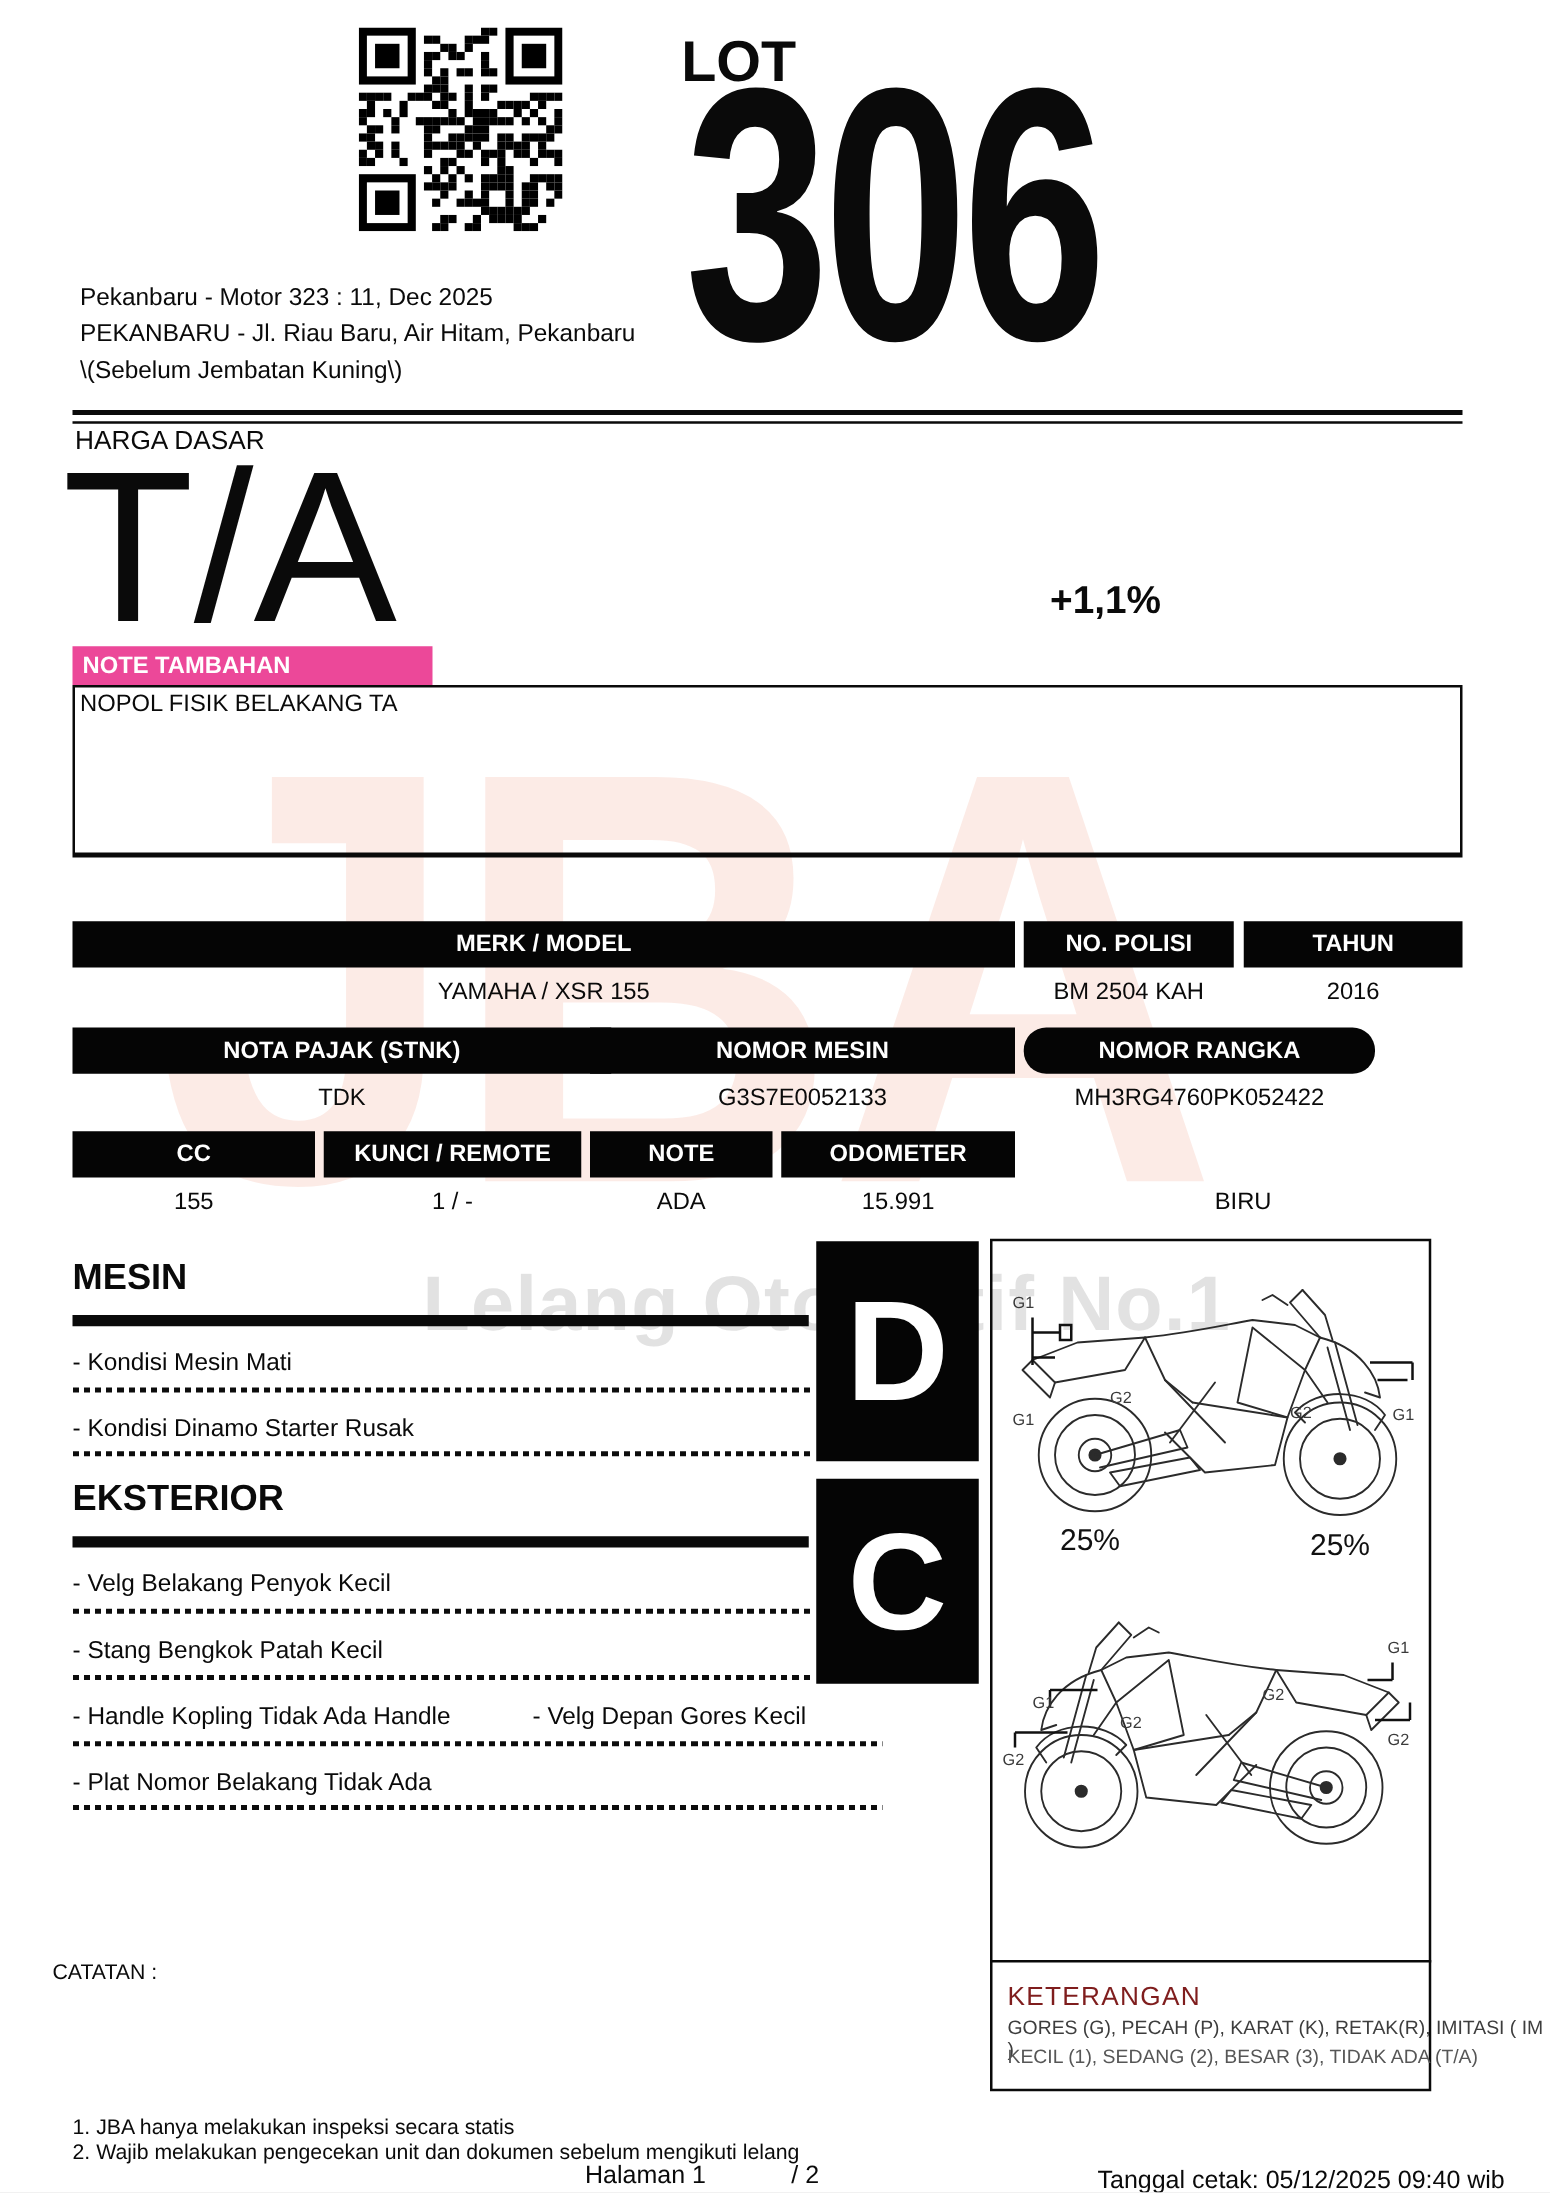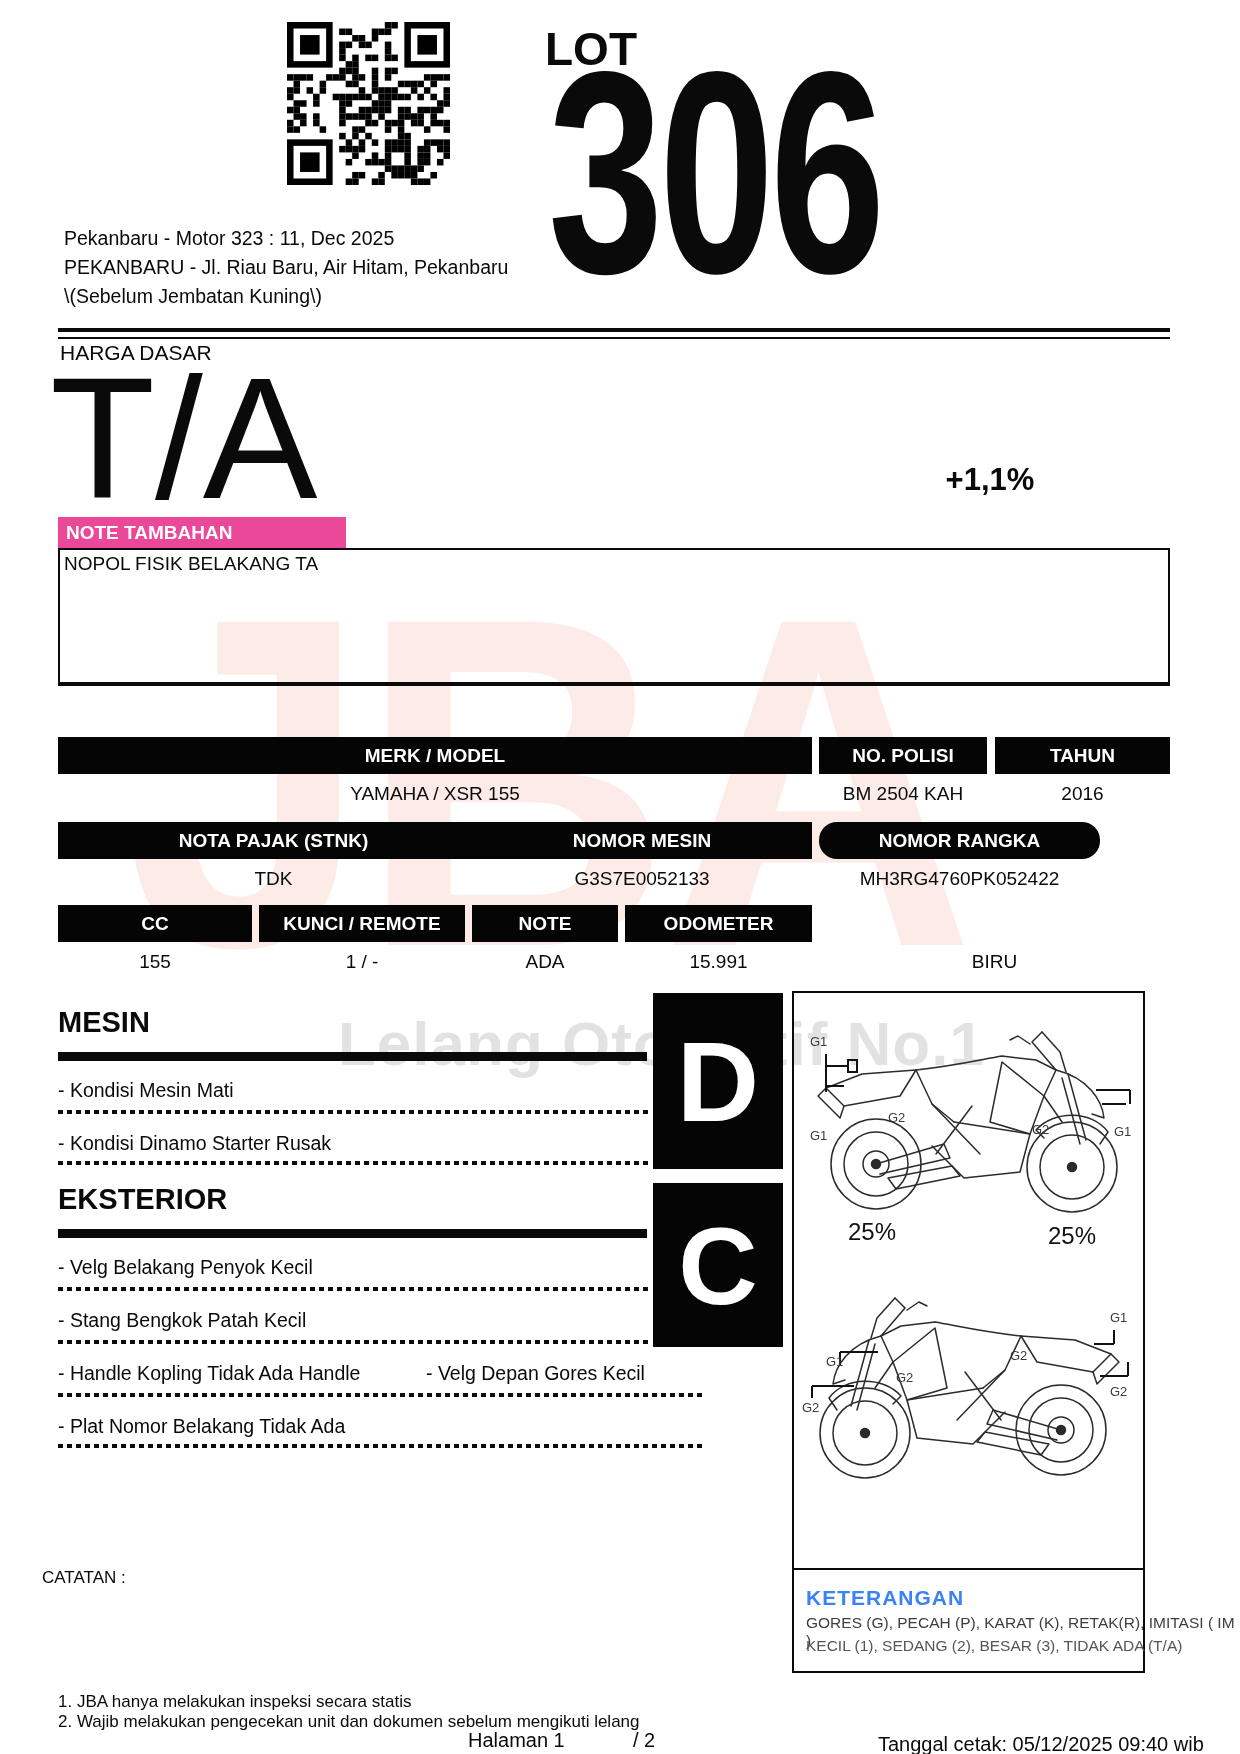--- a/index.html
+++ b/index.html
@@ -18,21 +18,21 @@
   .lot-label{left:545px;top:22px;font-size:46px;font-weight:bold;}
   .lot-number{left:548px;top:40px;font-size:288px;font-weight:bold;line-height:.92;
               letter-spacing:-6px;transform:scaleX(.72);transform-origin:left top;}
   .addr{left:64px;top:224px;font-size:19.5px;line-height:29px;}
 
   .rule-double{left:58px;top:328px;width:1112px;height:5px;
                border-top:4px solid #0a0a0a;border-bottom:2px solid #0a0a0a;}
 
   .harga-label{left:60px;top:341px;font-size:21px;}
   .harga-value{left:50px;top:352px;font-size:172px;line-height:1;}
-  .adjustment{left:840px;top:462px;width:300px;text-align:center;font-size:31px;font-weight:bold;}
+  .adjustment{left:840px;top:462px;width:300px;text-align:left;font-size:31px;font-weight:bold;}
 
   .note-label{left:58px;top:517px;width:288px;height:31px;background:#ec4899;color:#fff;
               font-size:19px;font-weight:bold;line-height:31px;padding-left:8px;box-sizing:border-box;}
   .note-box{left:58px;top:548px;width:1112px;height:138px;border:2px solid #0a0a0a;
             border-bottom-width:4px;box-sizing:border-box;}
   .note-body{left:64px;top:553px;font-size:19px;}
 
   
   .th{background:#050505;color:#fff;font-weight:bold;font-size:19px;text-align:center;
       height:37px;line-height:37px;overflow:hidden;}
@@ -52,21 +52,21 @@
   .dots{height:4px;background:repeating-linear-gradient(90deg,#0c0c0c 0 5px,transparent 5px 9px);}
   .grade{background:#050505;color:#fff;font-weight:bold;display:flex;align-items:center;justify-content:center;}
   .grade-d{left:653px;top:993px;width:130px;height:176px;font-size:114px;}
   .grade-c{left:653px;top:1183px;width:130px;height:164px;font-size:110px;}
 
   
   .diagram-box{left:792px;top:991px;width:353px;height:682px;border:2px solid #0a0a0a;box-sizing:border-box;}
   .diagram-divider{left:792px;top:1568px;width:353px;height:2px;background:#0a0a0a;}
   .bike1{left:796px;top:998px;}
   .bike2{left:796px;top:1266px;}
-  .ket-title{left:806px;top:1586px;font-size:21px;font-weight:bold;letter-spacing:1px;color:#3b82f6;}
+  .ket-title{left:806px;top:1586px;font-size:21px;font-weight:normal;letter-spacing:1px;color:#7f1d1d;}
   .ket-l1{left:806px;top:1614px;font-size:15.5px;color:#3d3d3d;}
   .ket-l2{left:806px;top:1637px;font-size:15.5px;color:#565656;}
 
   
   .catatan-title{left:42px;top:1568px;font-size:17px;}
   .catatan-1{left:58px;top:1692px;font-size:17px;}
   .catatan-2{left:58px;top:1712px;font-size:17px;}
   .footer-page{left:468px;top:1729px;font-size:20px;}
   .footer-of{left:633px;top:1729px;font-size:20px;}
   .footer-printed{left:878px;top:1733px;font-size:20px;}

